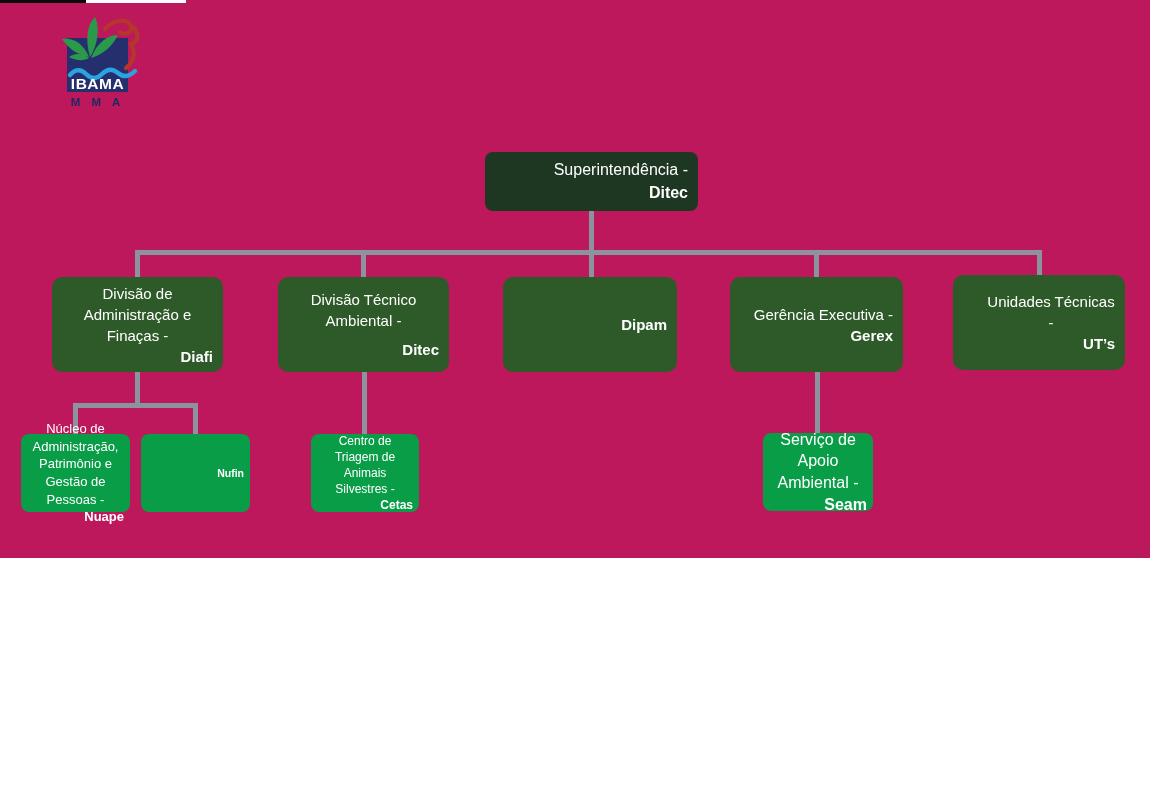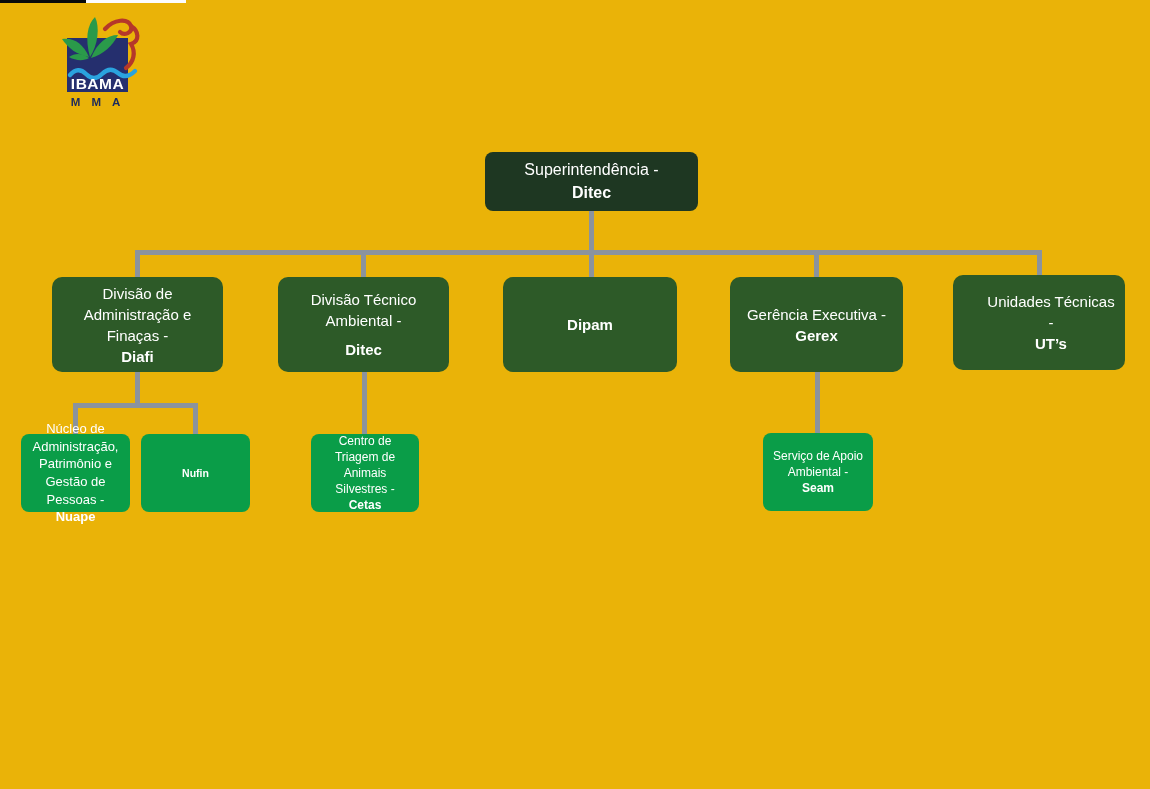--- a/index.html
+++ b/index.html
@@ -1,48 +1,48 @@
 <!DOCTYPE html>
 <html><head>
 <meta charset="utf-8">
 <style>
   html,body { margin:0; padding:0; background:#ffffff; }
   .canvas {
-    position:relative; width:1150px; height:789px;
-    background:#eab308; overflow:hidden;
+    position:relative; width:1150px; height:558px;
+    background:#be185d; overflow:hidden;
     font-family:"Liberation Sans", sans-serif;
   }
   
   .artifact-black { position:absolute; left:0; top:0; width:86px; height:3px; background:#0a0a0a; }
   .artifact-white { position:absolute; left:86px; top:0; width:100px; height:3px; background:#fbfcfe; }
 
   .logo-wrap { position:absolute; left:53px; top:12px; width:92px; height:100px; }
 
   .node {
     position:absolute; color:#ffffff; box-sizing:border-box;
-    display:flex; flex-direction:column; align-items:center; justify-content:center;
+    display:flex; flex-direction:column; align-items:flex-end; justify-content:center;
     text-align:center;
   }
   .node .title { display:block; }
   .node .abbr  { display:block; font-weight:bold; }
 
   .lvl1 { background:#1e3722; border-radius:8px;  font-size:16px;  line-height:1.42; padding:0 10px; }
   .lvl2 { background:#2d5a28; border-radius:10px; font-size:15px;  line-height:1.40; padding:0 10px; }
   .lvl3 { background:#0a9d48; border-radius:8px;  line-height:1.35; padding:0 6px; }
 
   #n-supes { left:485px; top:152px; width:213px; height:59px; }
   #n-diafi { left:52px;  top:277px; width:171px; height:95px; }
   #n-ditec { left:278px; top:277px; width:171px; height:95px;gap:8px; }
   #n-dipam { left:503px; top:277px; width:174px; height:95px; }
   #n-gerex { left:730px; top:277px; width:173px; height:95px; }
   #n-uts   { left:953px; top:275px; width:172px; height:95px;padding-left:34px; }
   #n-nuape { left:21px;  top:434px; width:109px; height:78px; font-size:13px; }
   #n-nufin { left:141px; top:434px; width:109px; height:78px; font-size:10.5px; }
   #n-cetas { left:311px; top:434px; width:108px; height:78px; font-size:12px; }
-  #n-seam  { left:763px; top:433px; width:110px; height:78px; font-size:12px; }
+  #n-seam  { left:763px; top:433px; width:110px; height:78px; font-size:16px; }
 
   .connector { position:absolute; background:#8b939e; }
 </style>
 </head>
 <body>
 
 <div class="canvas">
 
   <div class="artifact-black"></div>
   <div class="artifact-white"></div>

